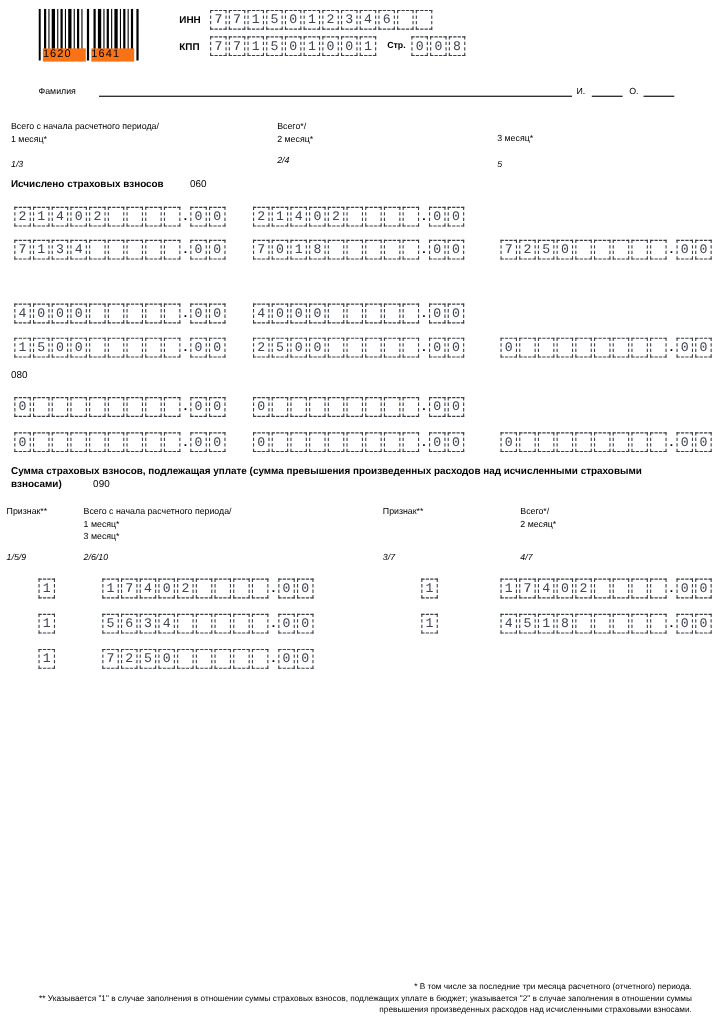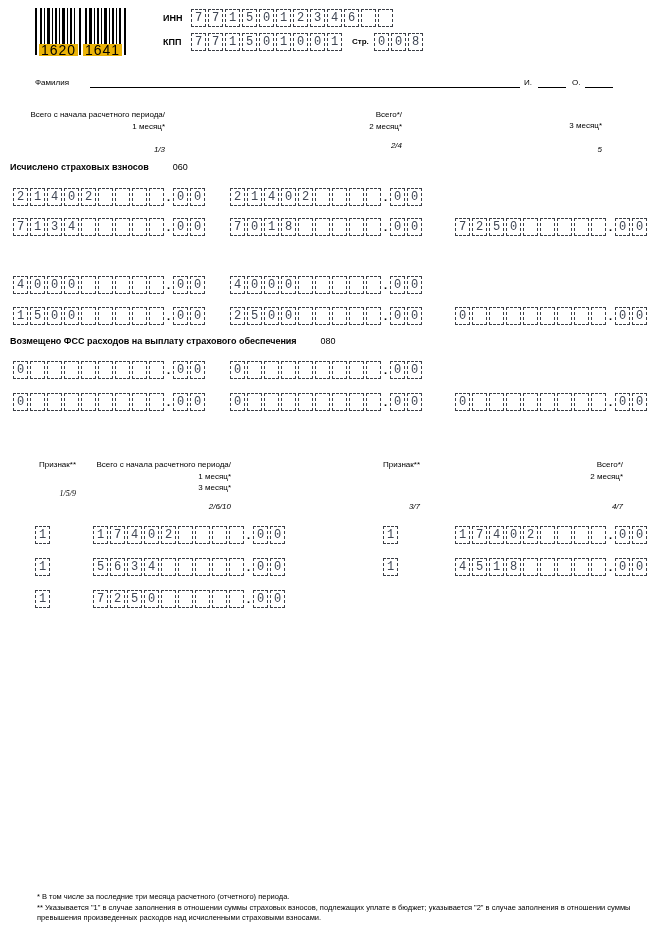--- a/index.html
+++ b/index.html
@@ -9,30 +9,30 @@
   .cellrow{position:absolute;display:flex;gap:2px;align-items:center;}
   .cell{display:inline-flex;align-items:center;justify-content:center;
         width:13px;height:16px;border:1px dashed #3b3e45;background:#fff;
         font-family:"Liberation Mono", monospace;font-size:12px;color:#3f4654;}
   .dot{width:5px;text-align:center;font-weight:bold;font-size:11px;color:#000;}
   
   .lbl{position:absolute;font-size:8px;white-space:nowrap;}
   .blbl{position:absolute;font-size:9px;font-weight:bold;white-space:nowrap;}
   .sect{position:absolute;display:flex;gap:24px;font-size:9px;align-items:baseline;}
   .st{font-weight:bold;}
-  .hdr{position:absolute;text-align:right;font-size:8px;line-height:11.5px;}
+  .hdr{position:absolute;text-align:left;font-size:8px;line-height:11.5px;}
   .code{font-style:italic;}
   .uline{position:absolute;height:0;border-bottom:1px solid #000;}
-  .foot{position:absolute;left:37px;top:892px;width:606px;font-size:7.5px;line-height:10px;}
+  .foot{position:absolute;left:23px;top:892px;width:606px;font-size:7.5px;line-height:10px;text-align:right;}
   .foot p{margin:0 0 1px 0;}
   
   .barcode{position:absolute;left:35px;top:8px;width:92px;height:48px;}
   .barcode svg{position:absolute;left:0;top:0;}
-  .bcnum{position:absolute;bottom:0;height:12px;background:#eab308;
-         font-size:14px;text-align:center;line-height:12px;letter-spacing:1px;}
+  .bcnum{position:absolute;bottom:0;height:12px;background:#f97316;
+         font-size:10px;line-height:12px;letter-spacing:1px;}
 </style>
 </head>
 <body>
 
 <div class="page">
 
   <div class="barcode">
     <svg width="92" height="48" viewBox="0 0 92 48">
       <g fill="#000">
         <rect x="0" y="0" width="2" height="47"></rect>
@@ -264,21 +264,20 @@
       <span class="cell"></span>
       <span class="cell"></span>
       <span class="cell"></span>
       <span class="cell"></span>
       <span class="dot">.</span>
       <span class="cell">0</span>
       <span class="cell">0</span>
     </div>
 
   <div class="sect" style="left:10px;top:336px;">
-    <span class="st">Возмещено ФСС расходов на выплату страхового обеспечения</span>
     <span>080</span>
   </div>
   <div class="cellrow" style="left:13px;top:361px;">
       <span class="cell">0</span>
       <span class="cell"></span>
       <span class="cell"></span>
       <span class="cell"></span>
       <span class="cell"></span>
       <span class="cell"></span>
       <span class="cell"></span>
@@ -339,33 +338,37 @@
       <span class="cell"></span>
       <span class="cell"></span>
       <span class="cell"></span>
       <span class="cell"></span>
       <span class="cell"></span>
       <span class="dot">.</span>
       <span class="cell">0</span>
       <span class="cell">0</span>
     </div>
 
+  <div style="position:absolute;left:10px;top:423px;width:614px;font-size:9px;line-height:11.5px;">
+    <span class="st">Сумма  страховых взносов, подлежащая уплате (сумма превышения произведенных расходов над исчисленными страховыми взносами)</span>
+    <span style="margin-left:26px;">090</span>
+  </div>
 
   <div class="hdr" style="left:6px;top:459px;width:70px;">Признак**</div>
   <div class="hdr" style="left:76px;top:459px;width:155px;">
     <div>Всего с начала расчетного периода/</div>
     <div>1 месяц*</div>
     <div>3 месяц*</div>
   </div>
   <div class="hdr" style="left:348px;top:459px;width:72px;">Признак**</div>
   <div class="hdr" style="left:473px;top:459px;width:150px;">
     <div>Всего*/</div>
     <div>2 месяц*</div>
   </div>
-  <div class="hdr code" style="left:6px;top:488px;width:70px;font-family:Liberation Serif, serif;">1/5/9</div>
+  <div class="hdr code" style="left:6px;top:501px;width:70px;">1/5/9</div>
   <div class="hdr code" style="left:76px;top:501px;width:155px;">2/6/10</div>
   <div class="hdr code" style="left:348px;top:501px;width:72px;">3/7</div>
   <div class="hdr code" style="left:473px;top:501px;width:150px;">4/7</div>
 
   <div class="cellrow" style="left:35px;top:526px;">
       <span class="cell">1</span>
     </div>
   <div class="cellrow" style="left:93px;top:526px;">
       <span class="cell">1</span>
       <span class="cell">7</span>

